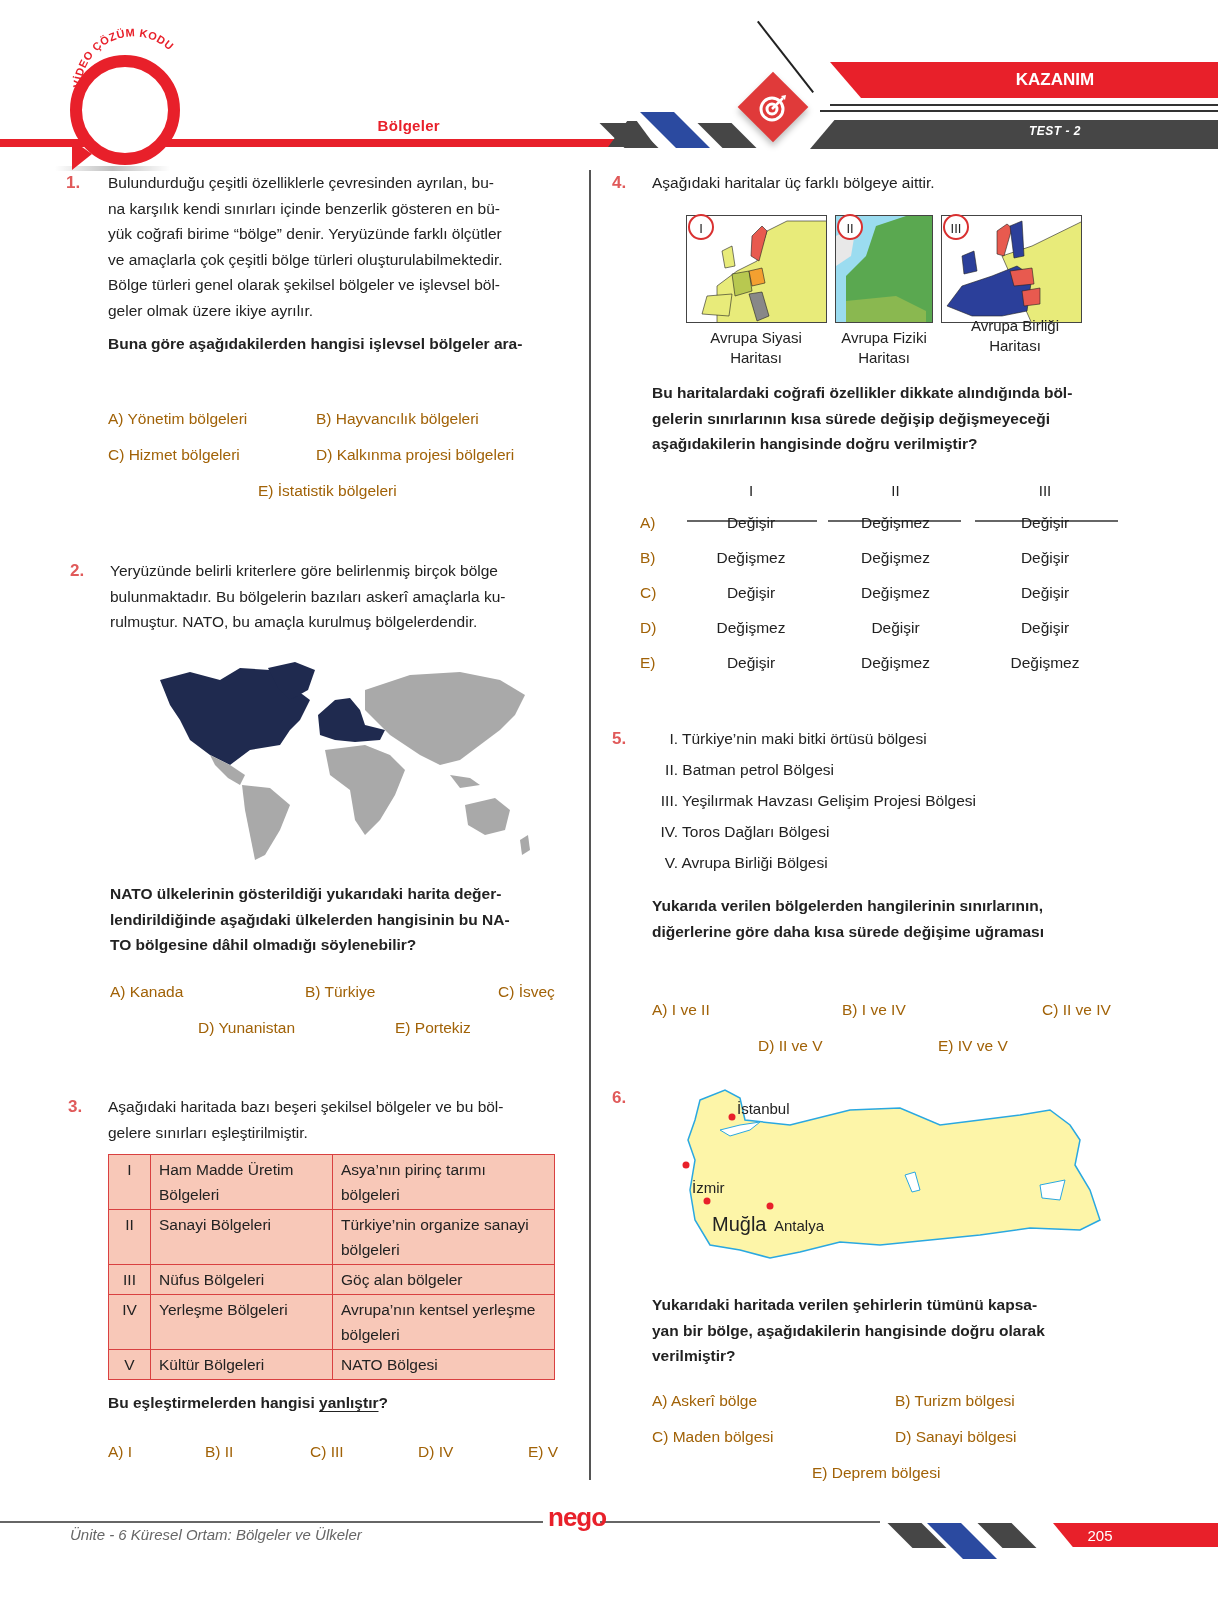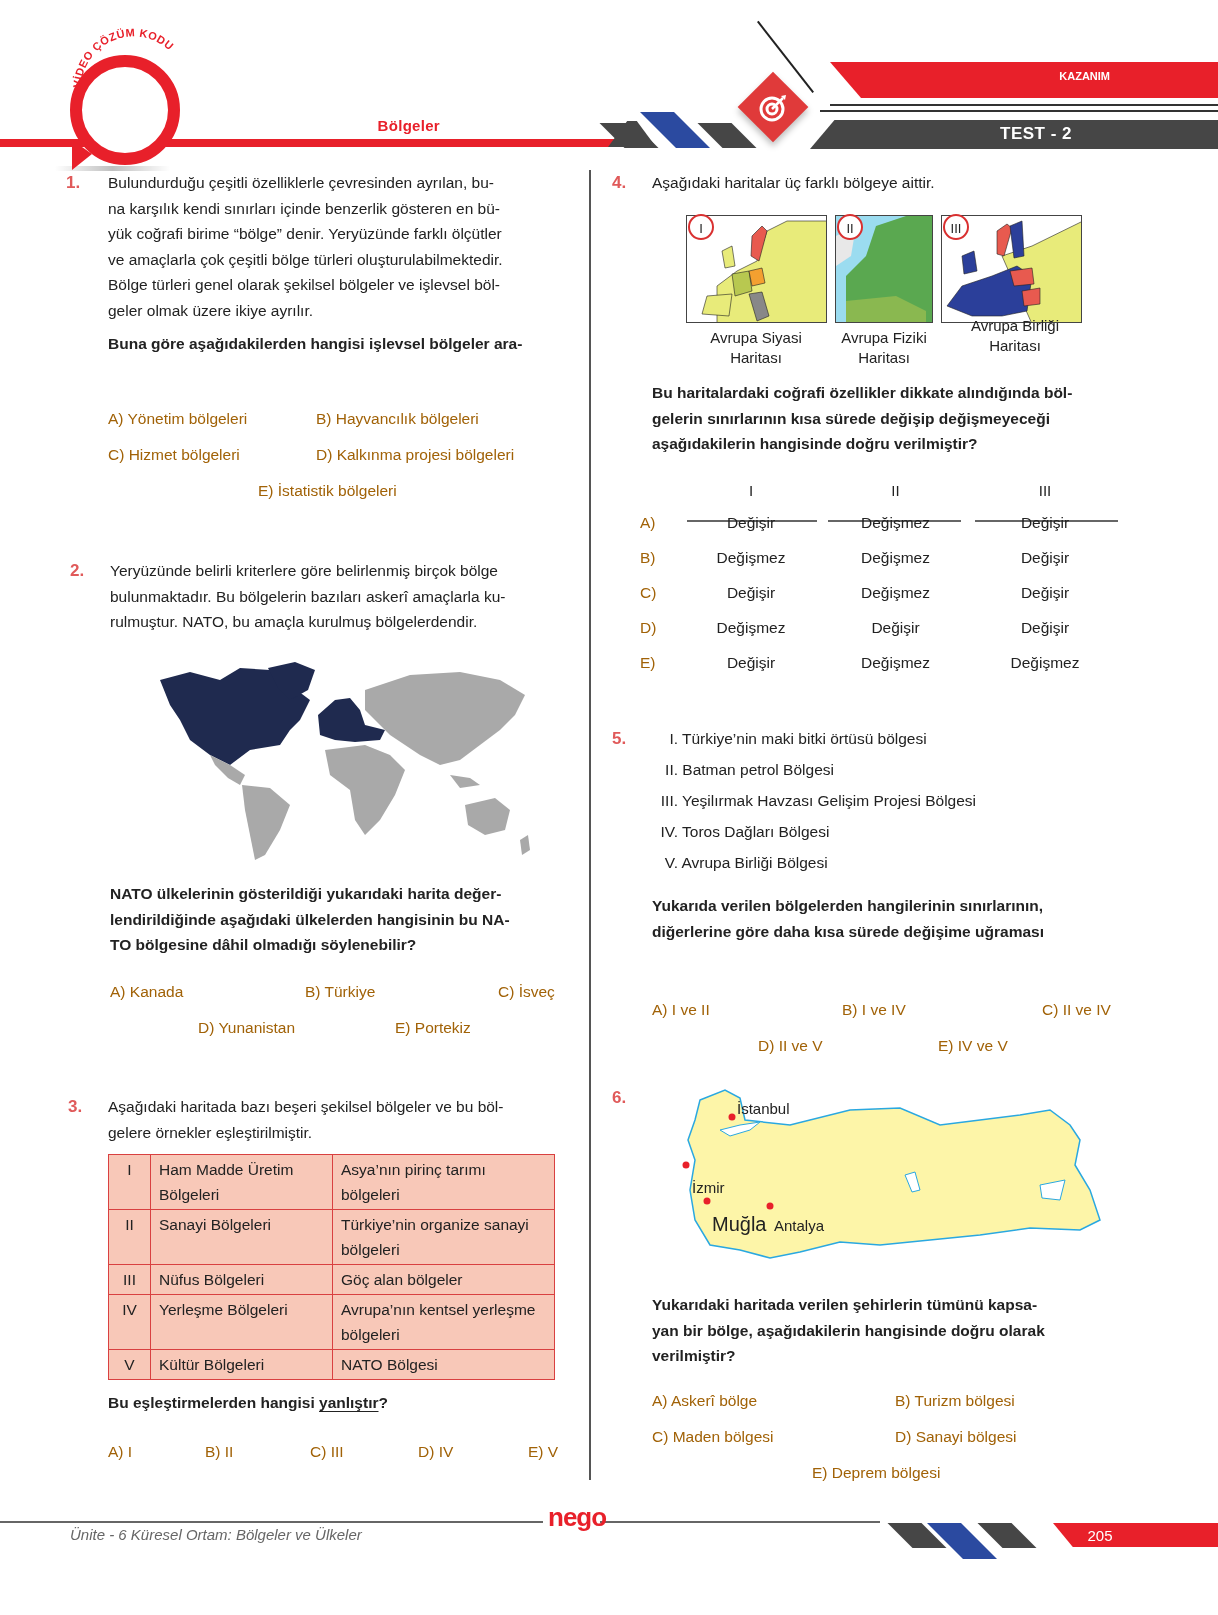--- a/index.html
+++ b/index.html
@@ -8,23 +8,23 @@
   .abs { position:absolute; }
   
   .hdr-redline { left:0; top:139px; width:640px; height:8px; background:#e8202a; clip-path: polygon(0 0, 97% 0, 100% 100%, 0 100%); }
   .logo-ring { left:70px; top:55px; width:110px; height:110px; border-radius:50%; border:12px solid #e8202a; box-sizing:border-box; background:#fff; }
   .logo-tail { left:72px; top:140px; width:0; height:0; border-left:20px solid #e8202a; border-top:14px solid transparent; border-bottom:16px solid transparent; }
   .logo-shadow { left:55px; top:166px; width:115px; height:5px; background:linear-gradient(90deg, rgba(0,0,0,0), rgba(0,0,0,.25), rgba(0,0,0,0)); }
   .video-text { left:66px; top:20px; width:130px; height:70px; }
   .section-title { left:340px; top:117px; width:100px; text-align:right; font-weight:bold; font-size:15px; color:#e8202a; font-family:"Liberation Sans", sans-serif; letter-spacing:.3px; }
   .stripe { height:26px; top:121px; }
   .kaz-bar { left:830px; top:62px; width:388px; height:36px; background:#e8202a; clip-path: polygon(0 0,100% 0,100% 100%,8% 100%); }
-  .kaz-label { left:1000px; top:70px; width:110px; text-align:right; color:#fff; font-weight:bold; font-size:11px; }
+  .kaz-label { left:1000px; top:70px; width:110px; text-align:center; color:#fff; font-weight:bold; font-size:17px; }
   .test-bar { left:810px; top:120px; width:408px; height:29px; background:#464646; clip-path: polygon(6% 0,100% 0,100% 100%,0 100%); }
-  .test-label { left:1000px; top:124px; width:110px; color:#fff; font-weight:bold; font-size:17px; letter-spacing:.5px; }
+  .test-label { left:1000px; top:124px; width:110px; text-align:center; color:#fff; font-weight:bold; font-size:12px; letter-spacing:.5px;font-style:italic; }
   .diag-line { left:757px; top:22px; width:2px; height:90px; background:#222; transform:rotate(-38deg); transform-origin:top left; }
   .target-box { left:748px; top:82px; width:50px; height:50px; background:#e03a3a; transform:rotate(45deg); box-shadow:3px 3px 6px rgba(0,0,0,.25); }
   .target-icon { left:750px; top:84px; width:46px; height:46px; }
   .hline { background:#333; height:1.5px; }
   
   .divider { left:589px; top:170px; width:1.5px; height:1310px; background:#555; }
   .qnum { color:#e05a5a; font-weight:bold; font-size:17px; }
   .text { font-size:15.5px; line-height:25.5px; color:#222; }
   .bold { font-weight:bold; }
   .u { text-decoration:underline; text-underline-offset:3px; }
@@ -134,21 +134,21 @@
 </div>
 <div class="abs opt" style="left:110px;top:983px;">A) Kanada</div>
 <div class="abs opt" style="left:305px;top:983px;">B) Türkiye</div>
 <div class="abs opt" style="left:498px;top:983px;">C) İsveç</div>
 <div class="abs opt" style="left:198px;top:1019px;">D) Yunanistan</div>
 <div class="abs opt" style="left:395px;top:1019px;">E) Portekiz</div>
 
 <div class="abs qnum" style="left:68px;top:1097px;">3.</div>
 <div class="abs text" style="left:108px;top:1094px;width:470px;">
   <div>Aşağıdaki haritada bazı beşeri şekilsel bölgeler ve bu böl-</div>
-  <div>gelere örnekler eşleştirilmiştir.</div>
+  <div>gelere sınırları eşleştirilmiştir.</div>
 </div>
 <table class="abs q3" style="left:108px;top:1154px;width:447px;">
   <tbody>
       <tr>
     <td class="num">I</td>
     <td style="width:165px;">Ham Madde Üretim Bölgeleri</td>
     <td>Asya’nın pirinç tarımı bölgeleri</td>
   </tr>
   <tr>
     <td class="num">II</td>

